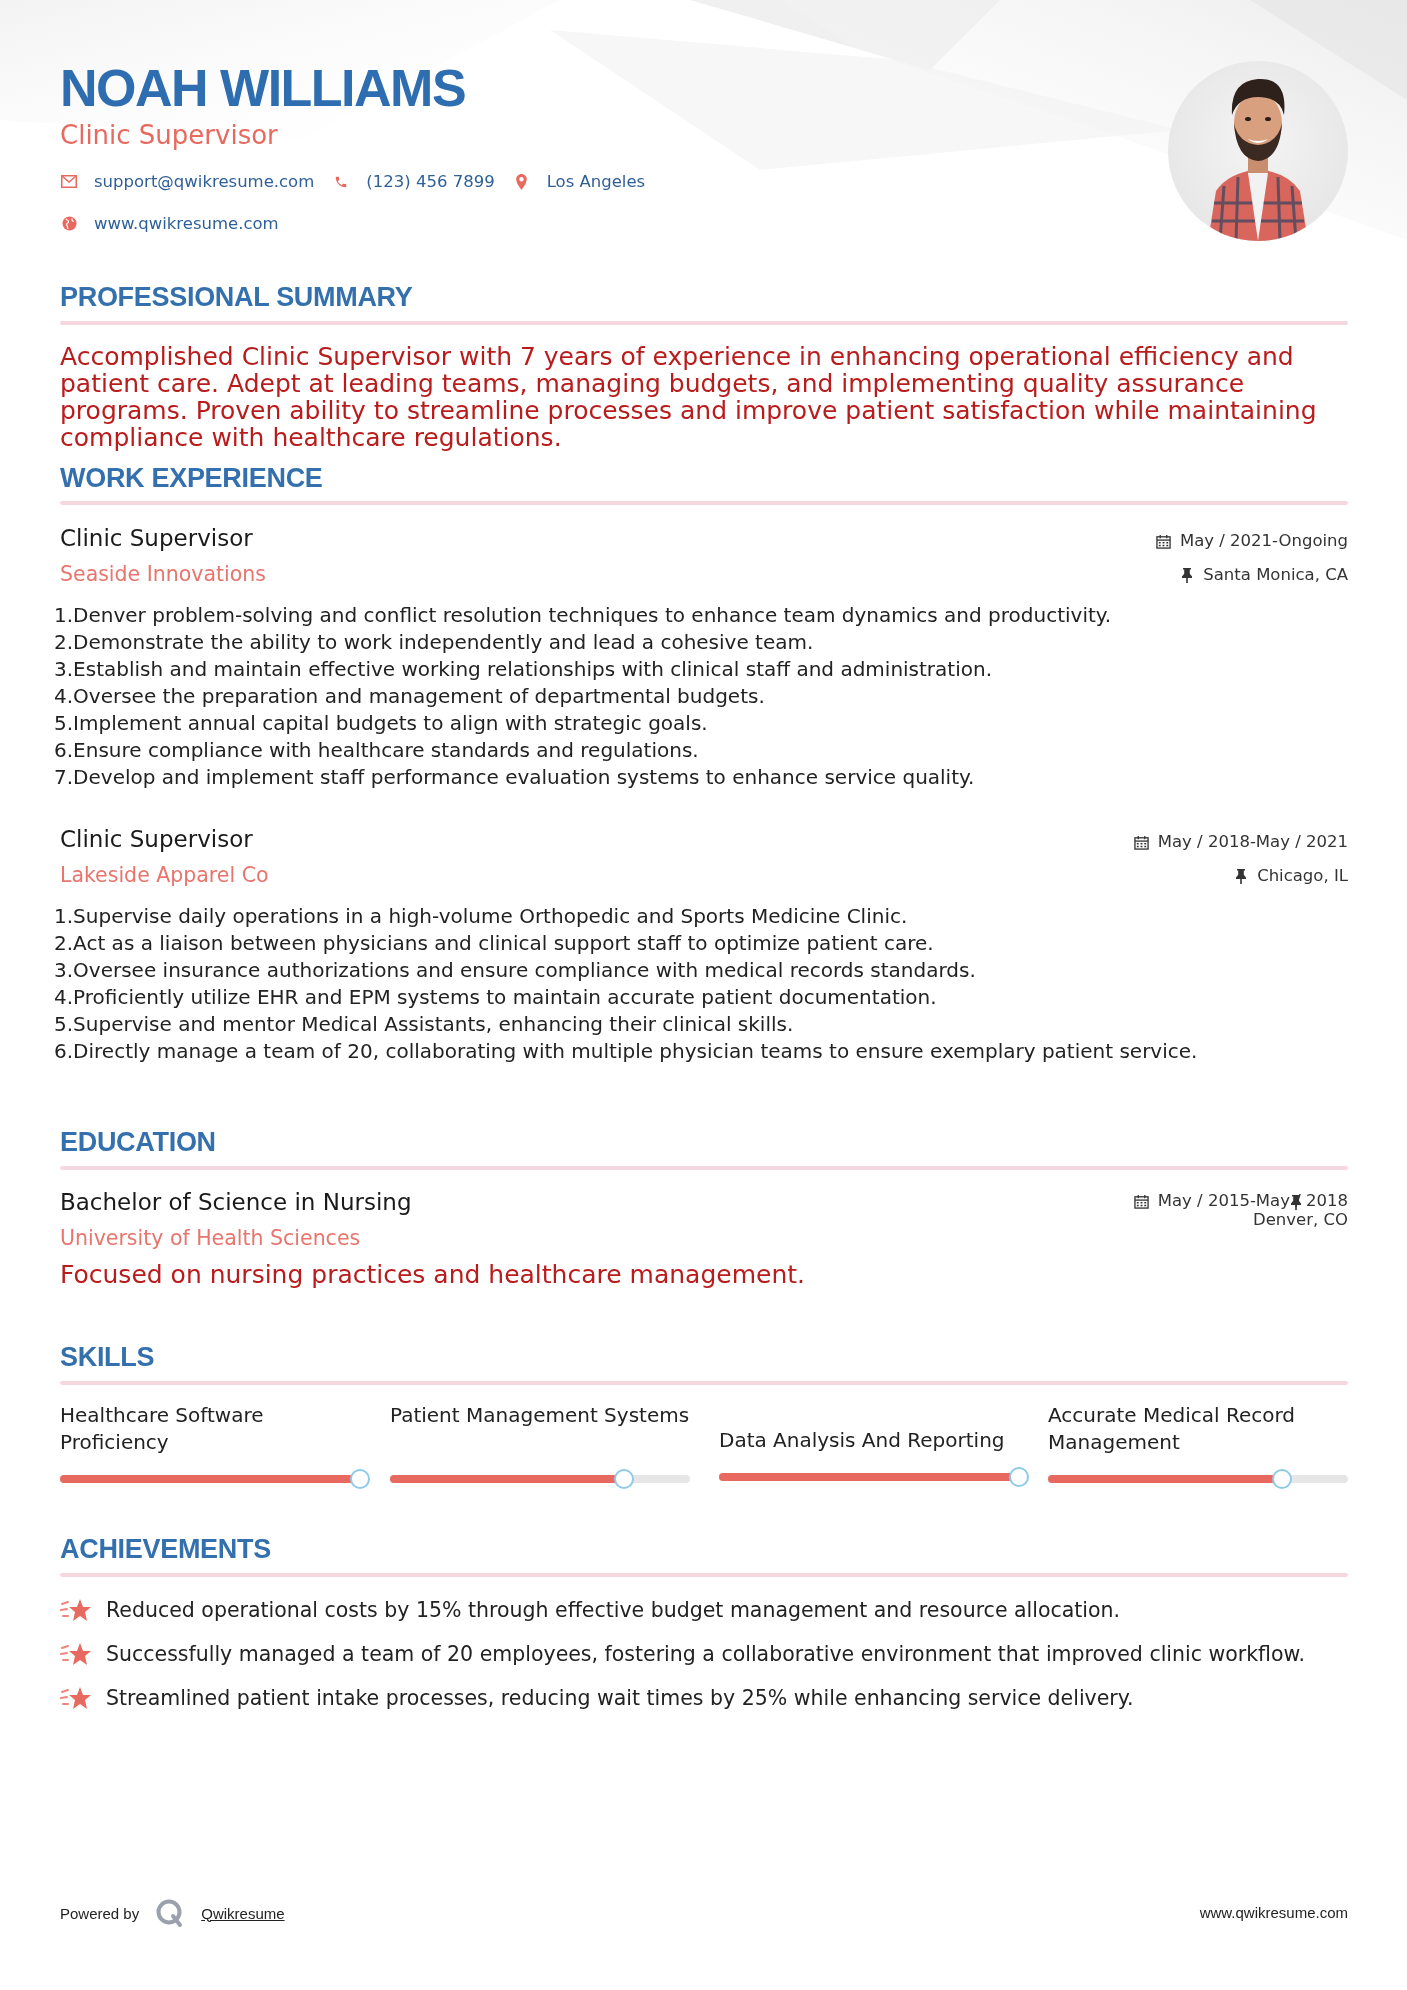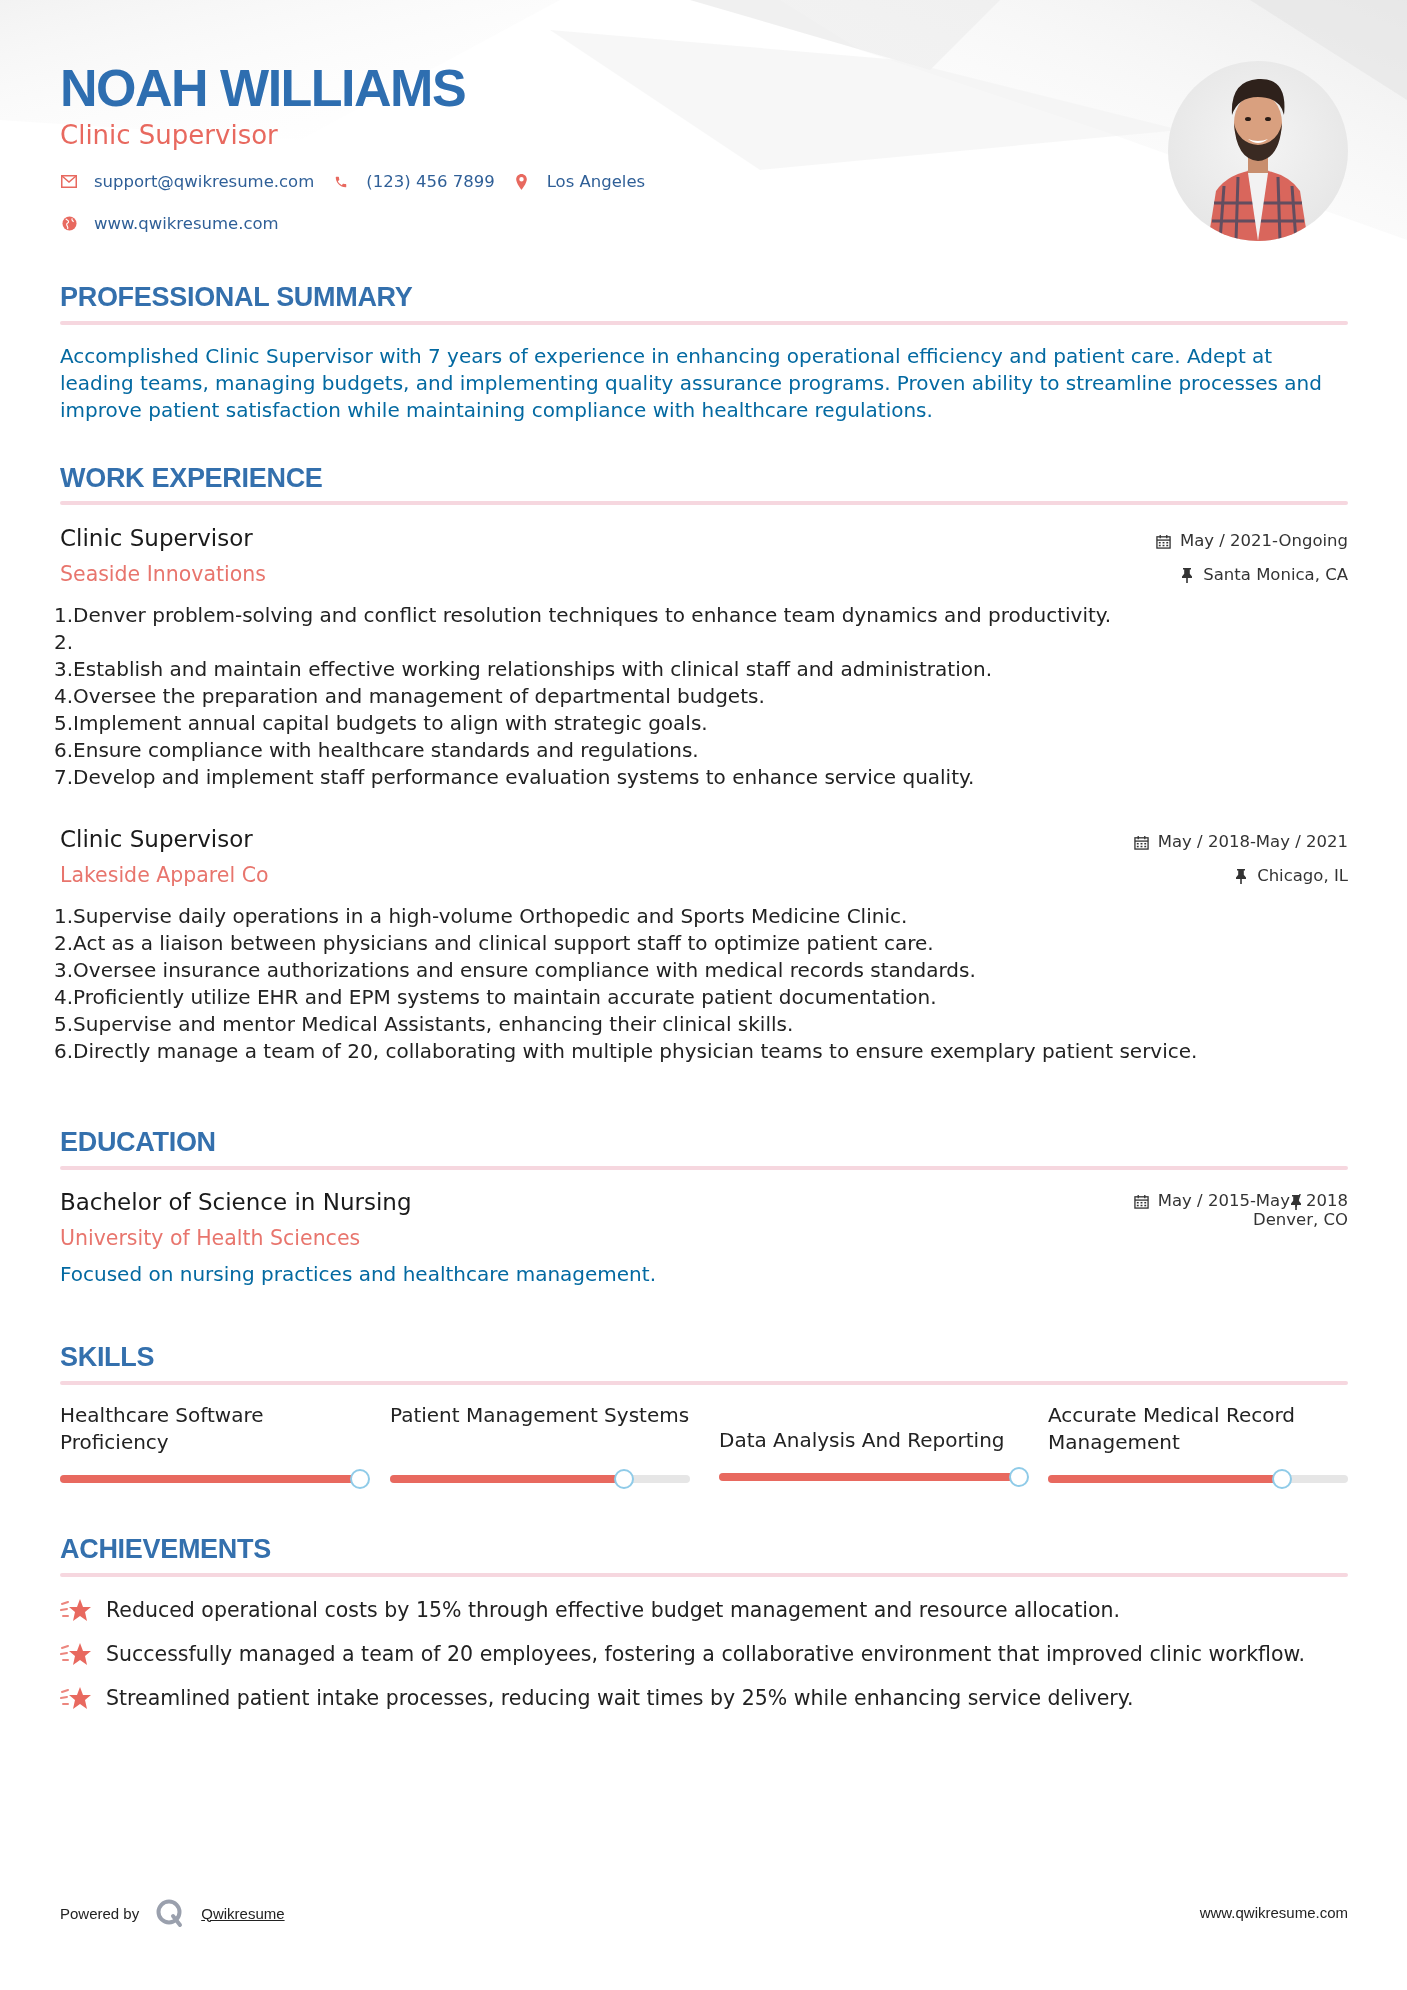--- a/index.html
+++ b/index.html
@@ -18,21 +18,21 @@
   .contact-row.r2 { top: 214px; }
   .contact-item { display: flex; align-items: center; margin-right: 18px; }
   .contact-item .ico { width: 18px; height: 18px; margin-right: 16px; display: inline-flex; align-items: center; justify-content: center; }
 
   .photo { position: absolute; left: 1108px; top: 61px; width: 180px; height: 180px; border-radius: 50%; overflow: hidden; background: radial-gradient(circle at 50% 45%, #f4f4f4 0%, #e2e2e2 100%); }
 
   
   .section-title { position: absolute; left: 0; font-family: "Liberation Sans", sans-serif; font-weight: 700; font-size: 27px; color: #3470ad; line-height: 32px; letter-spacing: -0.3px; white-space: nowrap; }
   .divider { position: absolute; left: 0; width: 1288px; height: 4px; background: #f6d7df; border-radius: 2px; }
 
-  .para { position: absolute; left: 0; width: 1290px; font-size: 20px; line-height: 27px; color: #0369a1; }
+  .para { position: absolute; left: 0; width: 1290px; font-size: 25px; line-height: 27px; color: #b91c1c; }
 
   .job-title { position: absolute; left: 0; font-size: 23px; color: #1a1a1a; line-height: 28px; white-space: nowrap; }
   .company { position: absolute; left: 0; font-size: 20.5px; color: #e8756d; line-height: 26px; white-space: nowrap; }
   .meta { position: absolute; right: 0; display: flex; align-items: center; font-size: 16.5px; color: #333; white-space: nowrap; line-height: 20px; }
   .meta .ico { width: 16px; height: 16px; margin-right: 8px; display: inline-flex; align-items: center; justify-content: center; }
 
   .bullets { position: absolute; left: -6px; width: 1300px; list-style: none; }
   .bullets li { font-size: 20px; line-height: 27px; color: #222; white-space: nowrap; display: flex; }
   .bullets li .num { display: inline-block; min-width: 18px; }
 
@@ -186,20 +186,21 @@
     </span>
     <span>Santa Monica, CA</span>
   </div>
   <ol class="bullets" style="top:602px;">
     <li>
         <span class="num">1. </span>
         <span>Denver problem-solving and conflict resolution techniques to enhance team dynamics and productivity.</span>
       </li>
     <li>
         <span class="num">2. </span>
+        <span>Demonstrate the ability to work independently and lead a cohesive team.</span>
       </li>
     <li>
         <span class="num">3. </span>
         <span>Establish and maintain effective working relationships with clinical staff and administration.</span>
       </li>
     <li>
         <span class="num">4. </span>
         <span>Oversee the preparation and management of departmental budgets.</span>
       </li>
     <li>

